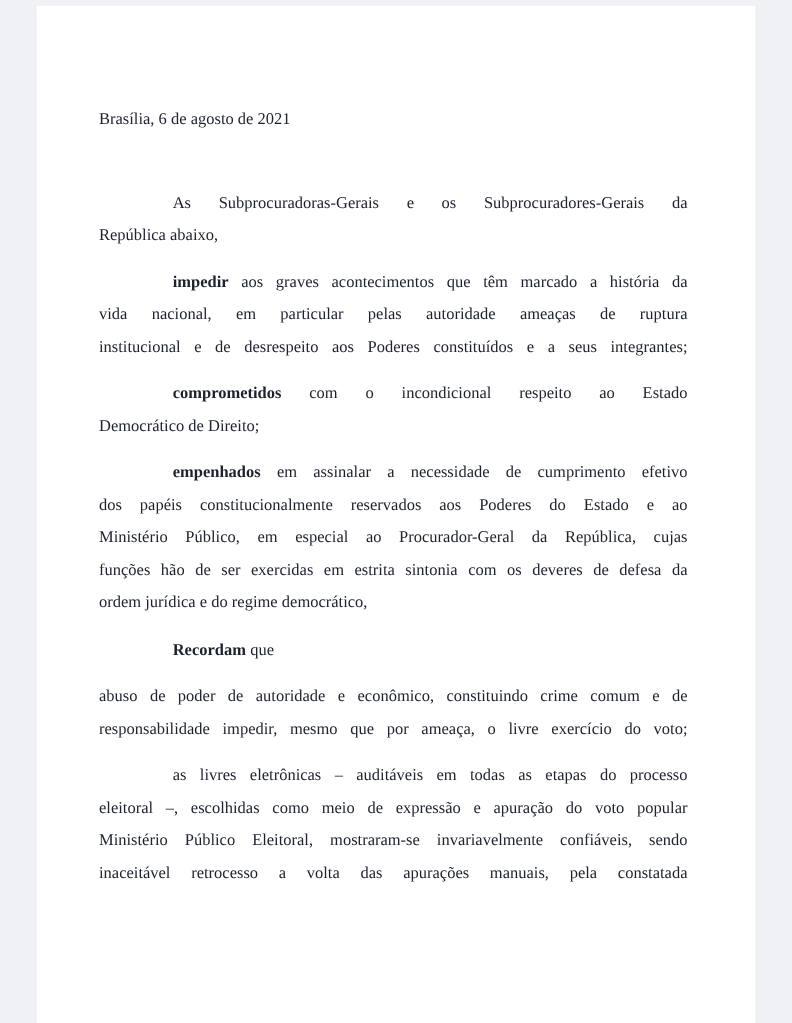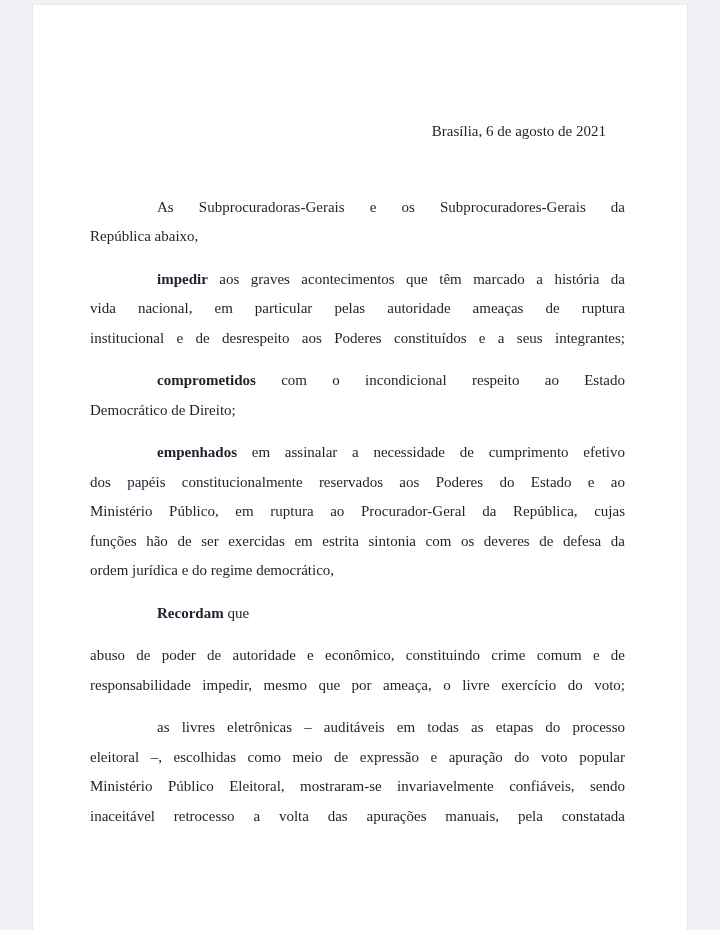--- a/index.html
+++ b/index.html
@@ -24,25 +24,24 @@
     background: #ffffff;
     border-left: 1px solid #e4e6ea;
     border-right: 1px solid #e4e6ea;
     border-top: 1px solid #e9eaee;
     padding: 90px 62px 0 57px;
     color: #1c212c;
     font-size: 15px;
     line-height: 29.5px;
   }
   .dateline {
-    text-align: right;
+    text-align: left;
     padding-right: 19px;
     margin-bottom: 46px;
     white-space: nowrap;
-    margin-top: 22px;
   }
   .para {
     margin-bottom: 13px;
   }
   .line {
     text-align: justify;
     text-align-last: left;
   }
   .line.fill {
     text-align-last: justify;
@@ -70,21 +69,21 @@
           <div class="line fill">vida nacional, em particular pelas autoridade ameaças de ruptura</div>
           <div class="line fill">institucional e de desrespeito aos Poderes constituídos e a seus integrantes;</div>
         </div>
         <div class="para">
           <div class="line fill indent"><b>comprometidos</b> com o incondicional respeito ao Estado</div>
           <div class="line">Democrático de Direito;</div>
         </div>
         <div class="para">
           <div class="line fill indent"><b>empenhados</b> em assinalar a necessidade de cumprimento efetivo</div>
           <div class="line fill">dos papéis constitucionalmente reservados aos Poderes do Estado e ao</div>
-          <div class="line fill">Ministério Público, em ruptura ao Procurador-Geral da República, cujas</div>
+          <div class="line fill">Ministério Público, em especial ao Procurador-Geral da República, cujas</div>
           <div class="line fill">funções hão de ser exercidas em estrita sintonia com os deveres de defesa da</div>
           <div class="line">ordem jurídica e do regime democrático,</div>
         </div>
         <div class="para">
           <div class="line indent"><b>Recordam</b> que</div>
         </div>
         <div class="para">
           <div class="line fill">abuso de poder de autoridade e econômico, constituindo crime comum e de</div>
           <div class="line fill">responsabilidade impedir, mesmo que por ameaça, o livre exercício do voto;</div>
         </div>

